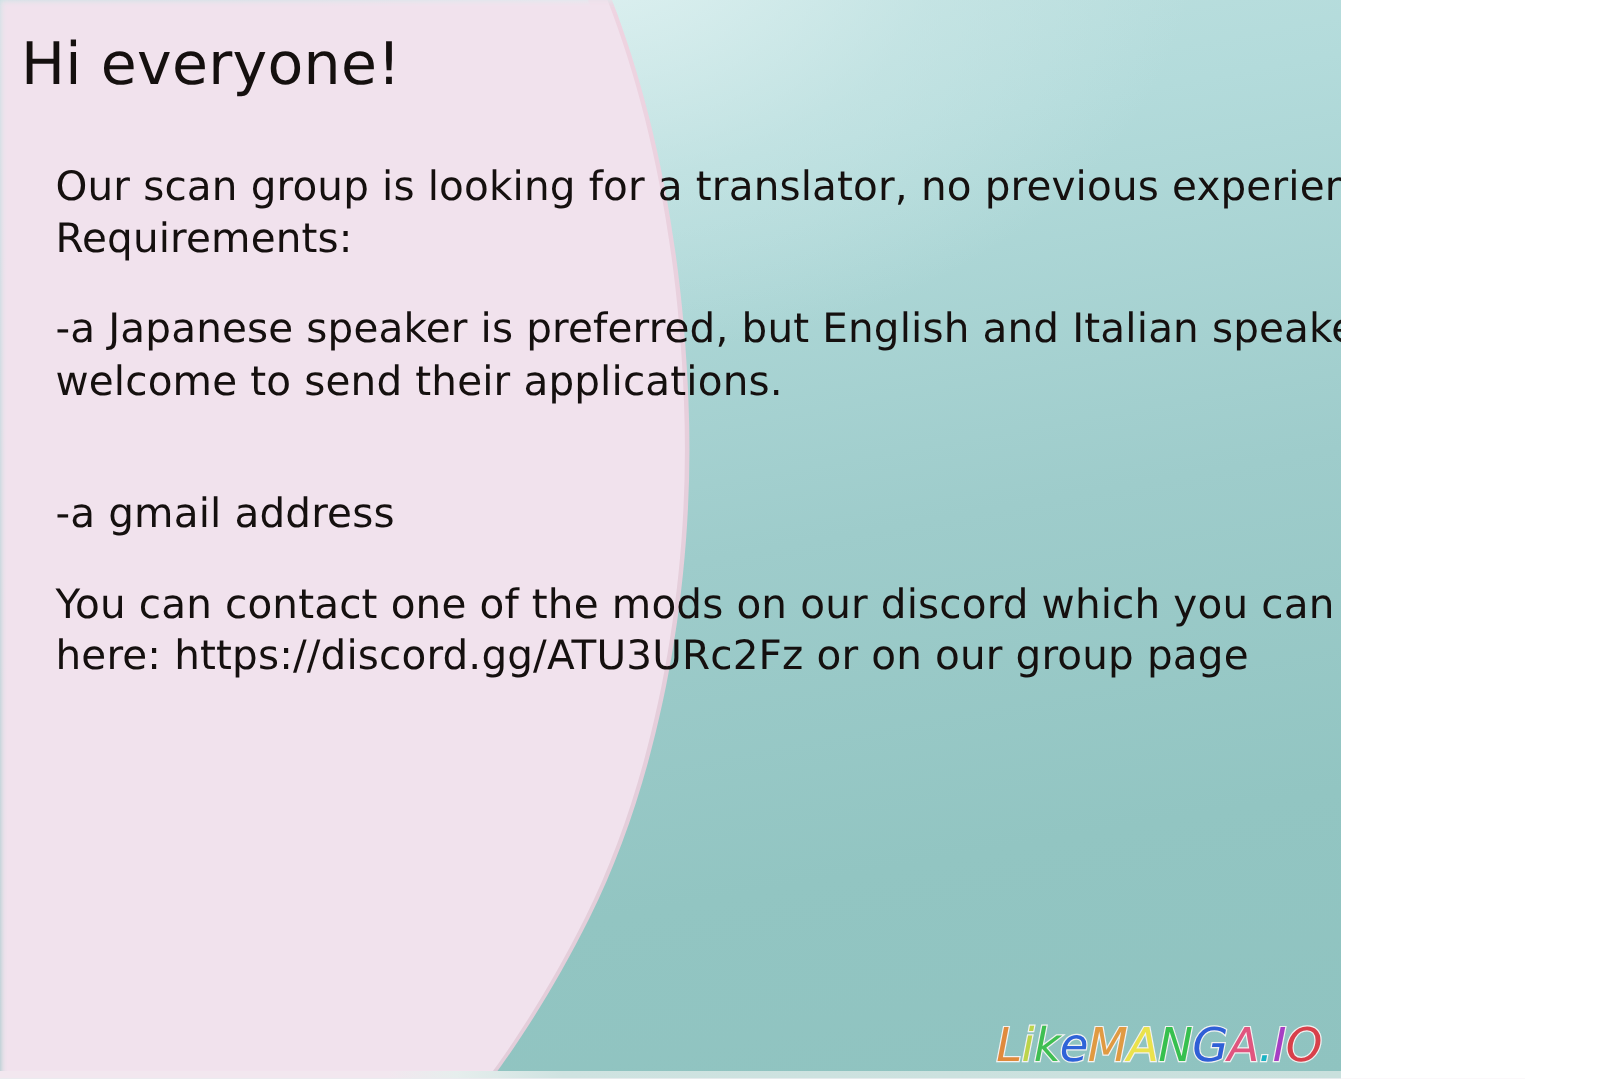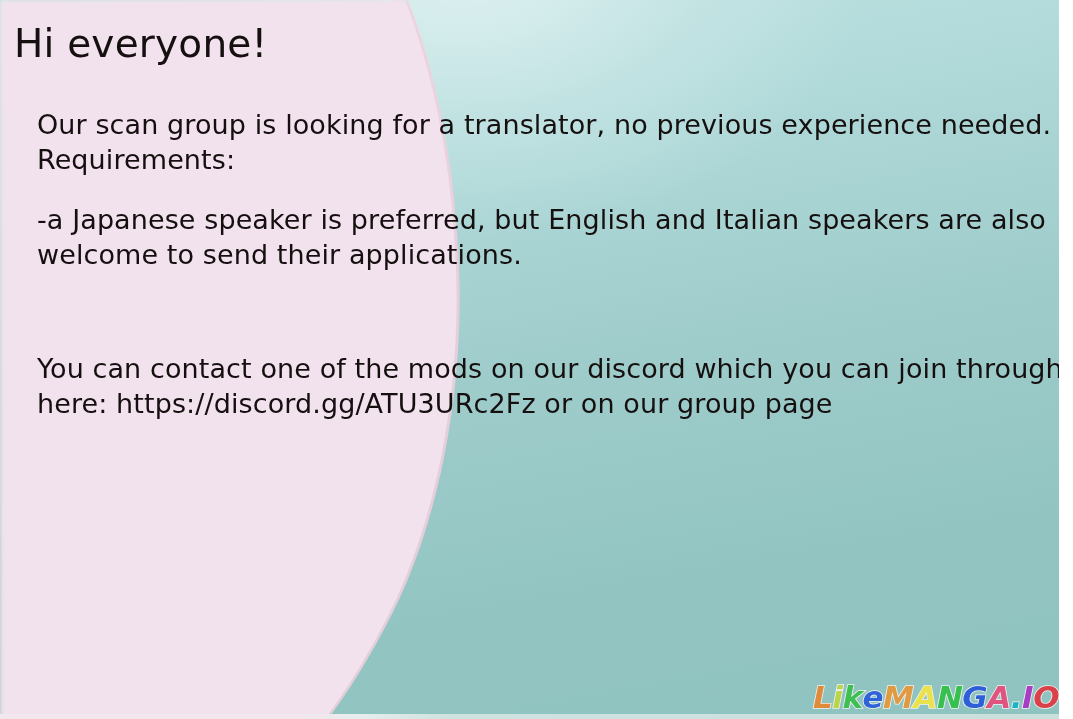--- a/index.html
+++ b/index.html
@@ -2,21 +2,21 @@
 <html><head>
 <meta charset="utf-8">
 <style>
   html, body {
     margin: 0;
     padding: 0;
     background: #ffffff;
   }
   #page {
     position: relative;
-    width: 1059px;
+    width: 894px;
     height: 719px;
     overflow: hidden;
     font-family: "DejaVu Sans", sans-serif;
     background: #ece0e9;
   }
 
   
   .bg-layer {
     position: absolute;
     inset: 0;
@@ -83,26 +83,26 @@
     margin: 0 0 0 0;
   }
   .gap-lg { height: 26px; }
   .gap-md { height: 18px; }
 
   .para.intro { white-space: pre-line; }
 
   
   .watermark {
     position: absolute;
-    right: 0;
+    right: 13px;
     bottom: 6px;
     z-index: 5;
     font-family: "DejaVu Sans", sans-serif;
     font-size: 31px;
-    font-weight: 700;
+    font-weight: 400;
     font-style: italic;
     letter-spacing: -0.5px;
     line-height: 1;
     white-space: nowrap;
     -webkit-text-stroke: 1.6px #f2f2f2;
     paint-order: stroke fill;
   }
   .watermark span { display: inline-block; }
   .wm-1 { color: #e08a3c; }
   .wm-2 { color: #bcd44a; }
@@ -142,20 +142,21 @@
       <p class="para">-a Japanese speaker is preferred, but English and Italian speakers are also welcome to send their applications.</p>
 
       <div class="gap-md"></div>
 
 
       <div class="gap-md"></div>
 
 
       <div class="gap-md"></div>
 
+      <p class="para">-a gmail address</p>
 
       <div class="gap-lg"></div>
 
       <p class="para">You can contact one of the mods on our discord which you can join through here: https://discord.gg/ATU3URc2Fz or on our group page</p>
 
     </div>
 
     <div class="watermark">
       <span class="wm-1">L</span><span class="wm-2">i</span><span class="wm-3">k</span><span class="wm-4">e</span><span class="wm-5">M</span><span class="wm-6">A</span><span class="wm-7">N</span><span class="wm-8">G</span><span class="wm-9">A</span><span class="wm-10">.</span><span class="wm-11">I</span><span class="wm-12">O</span>
     </div>

